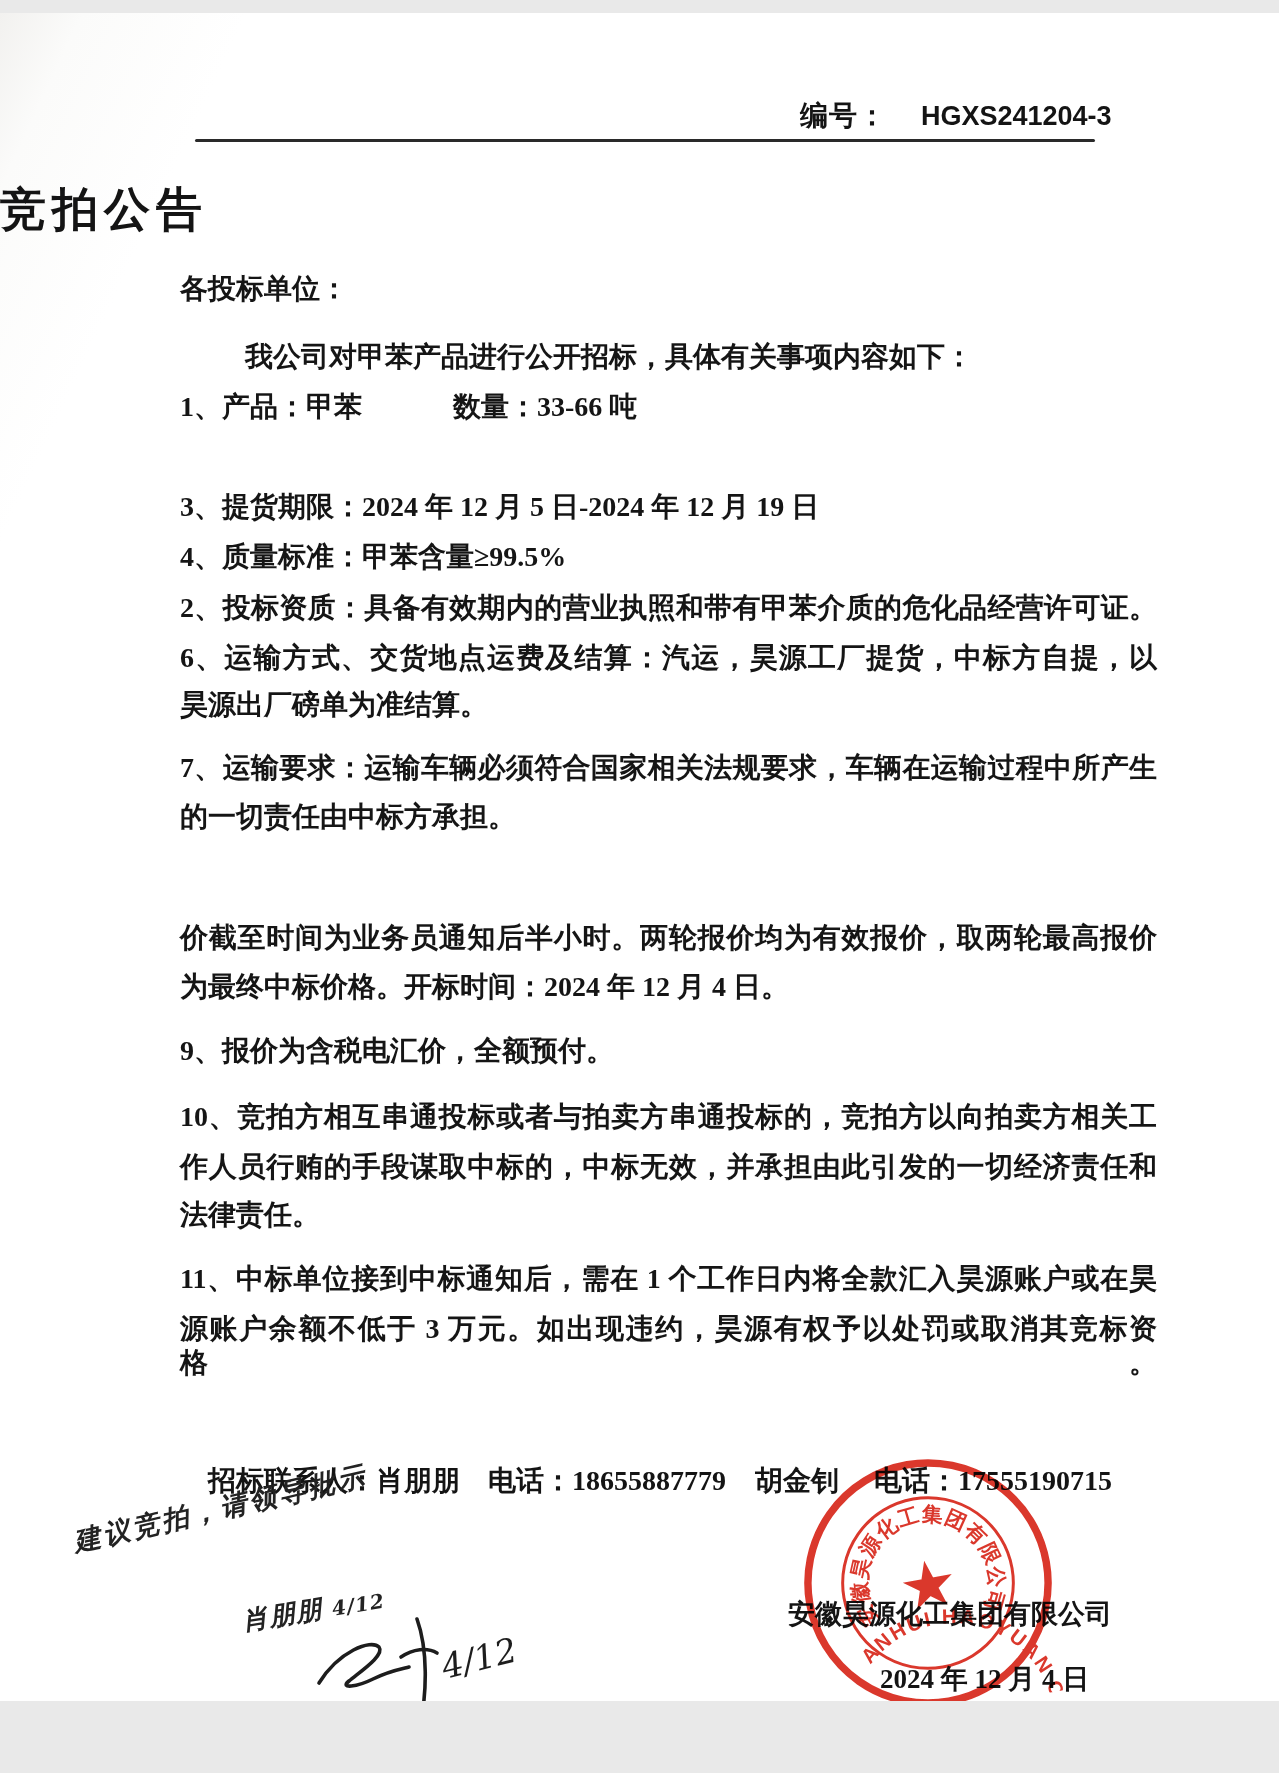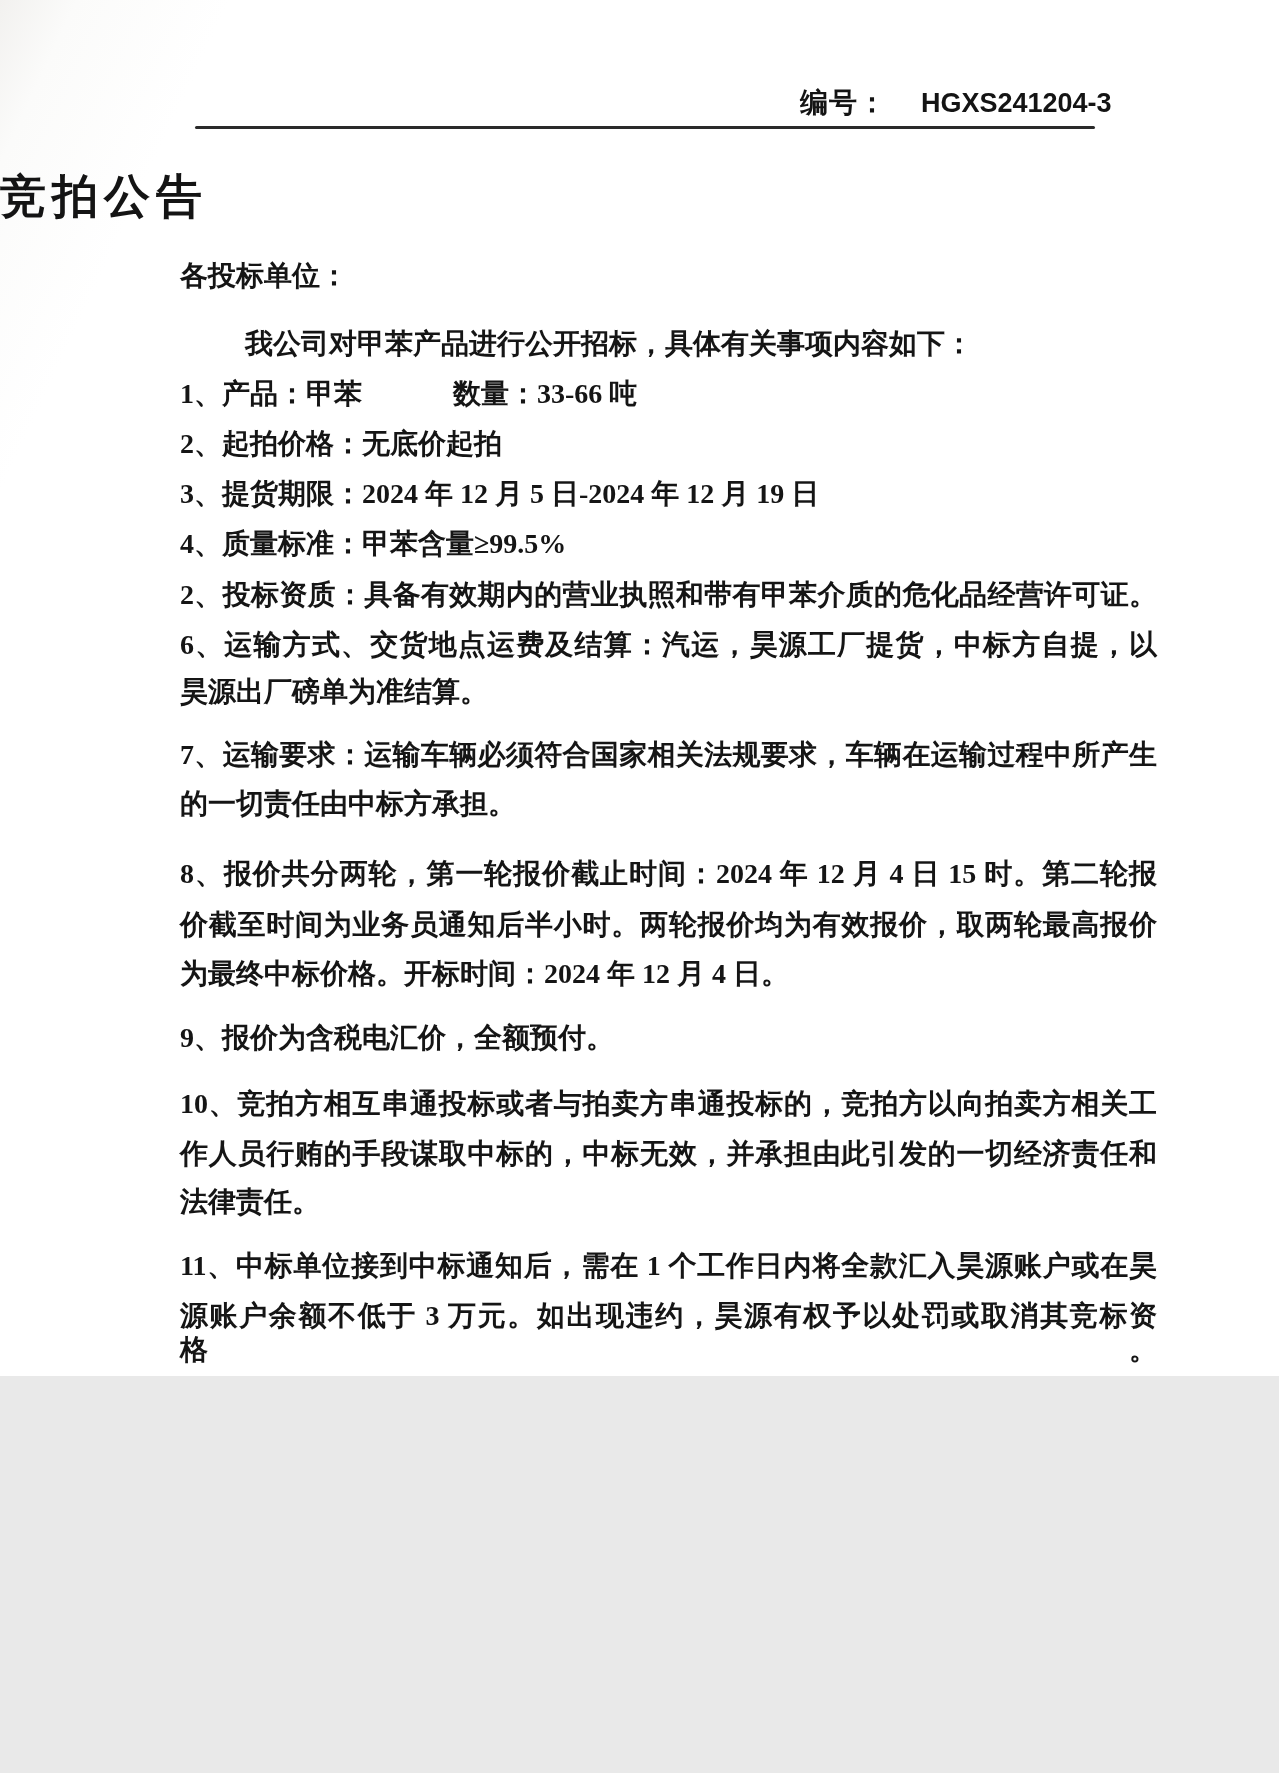--- a/index.html
+++ b/index.html
@@ -1,19 +1,19 @@
 <!DOCTYPE html>
 <html><head>
 <meta charset="utf-8">
 <style>
   html,body{margin:0;padding:0;background:#e9e9e9;}
   .page{
     position:relative;
-    width:1279px;height:1376px;
-    margin:0 auto;
+    width:1279px;height:1688px;
+    margin:13px auto;
     background:linear-gradient(115deg,#f2f1ef 0%,#fbfbfa 4%,#ffffff 12%),#ffffff;
     background-color:#fefefe;
     overflow:hidden;
     font-family:"Liberation Serif","DejaVu Serif",serif;
     color:#141414;
   }
   
   .docno{
     position:absolute;top:84px;left:800px;
     font-size:28px;font-weight:700;white-space:nowrap;
@@ -69,29 +69,27 @@
   <div class="docno">
     <span>编号：</span><span class="val">HGXS241204-3</span>
   </div>
   <div class="rule"></div>
   <div class="title">竞拍公告</div>
 
   <div class="bl" style="top:259px">各投标单位：</div>
   <div class="bl indent" style="top:327px">我公司对甲苯产品进行公开招标，具体有关事项内容如下：</div>
 
   <div class="bl" style="top:377px">1、产品：甲苯　　　 数量：33-66 吨</div>
-  <div class="bl" style="top:427px">2、起拍价格：无底价起拍</div>
   <div class="bl" style="top:477px">3、提货期限：2024 年 12 月 5 日-2024 年 12 月 19 日</div>
   <div class="bl" style="top:527px">4、质量标准：甲苯含量≥99.5%</div>
   <div class="bl fill" style="top:578px">2、投标资质：具备有效期内的营业执照和带有甲苯介质的危化品经营许可证。</div>
   <div class="bl fill" style="top:628px">6、运输方式、交货地点运费及结算：汽运，昊源工厂提货，中标方自提，以</div>
   <div class="bl" style="top:675px">昊源出厂磅单为准结算。</div>
   <div class="bl fill" style="top:738px">7、运输要求：运输车辆必须符合国家相关法规要求，车辆在运输过程中所产生</div>
   <div class="bl" style="top:787px">的一切责任由中标方承担。</div>
-  <div class="bl fill" style="top:857px">8、报价共分两轮，第一轮报价截止时间：2024 年 12 月 4 日 15 时。第二轮报</div>
   <div class="bl fill" style="top:908px">价截至时间为业务员通知后半小时。两轮报价均为有效报价，取两轮最高报价</div>
   <div class="bl" style="top:957px">为最终中标价格。开标时间：2024 年 12 月 4 日。</div>
   <div class="bl" style="top:1021px">9、报价为含税电汇价，全额预付。</div>
   <div class="bl fill" style="top:1087px">10、竞拍方相互串通投标或者与拍卖方串通投标的，竞拍方以向拍卖方相关工</div>
   <div class="bl" style="top:1185px">法律责任。</div>
   <div class="bl fill" style="top:1137px">作人员行贿的手段谋取中标的，中标无效，并承担由此引发的一切经济责任和</div>
   <div class="bl fill" style="top:1249px">11、中标单位接到中标通知后，需在 1 个工作日内将全款汇入昊源账户或在昊</div>
   <div class="bl fill" style="top:1299px">源账户余额不低于 3 万元。如出现违约，昊源有权予以处罚或取消其竞标资格。</div>
 
   <div class="contact" style="top:1449px;left:208px">招标联系人：肖朋朋　电话：18655887779</div>

